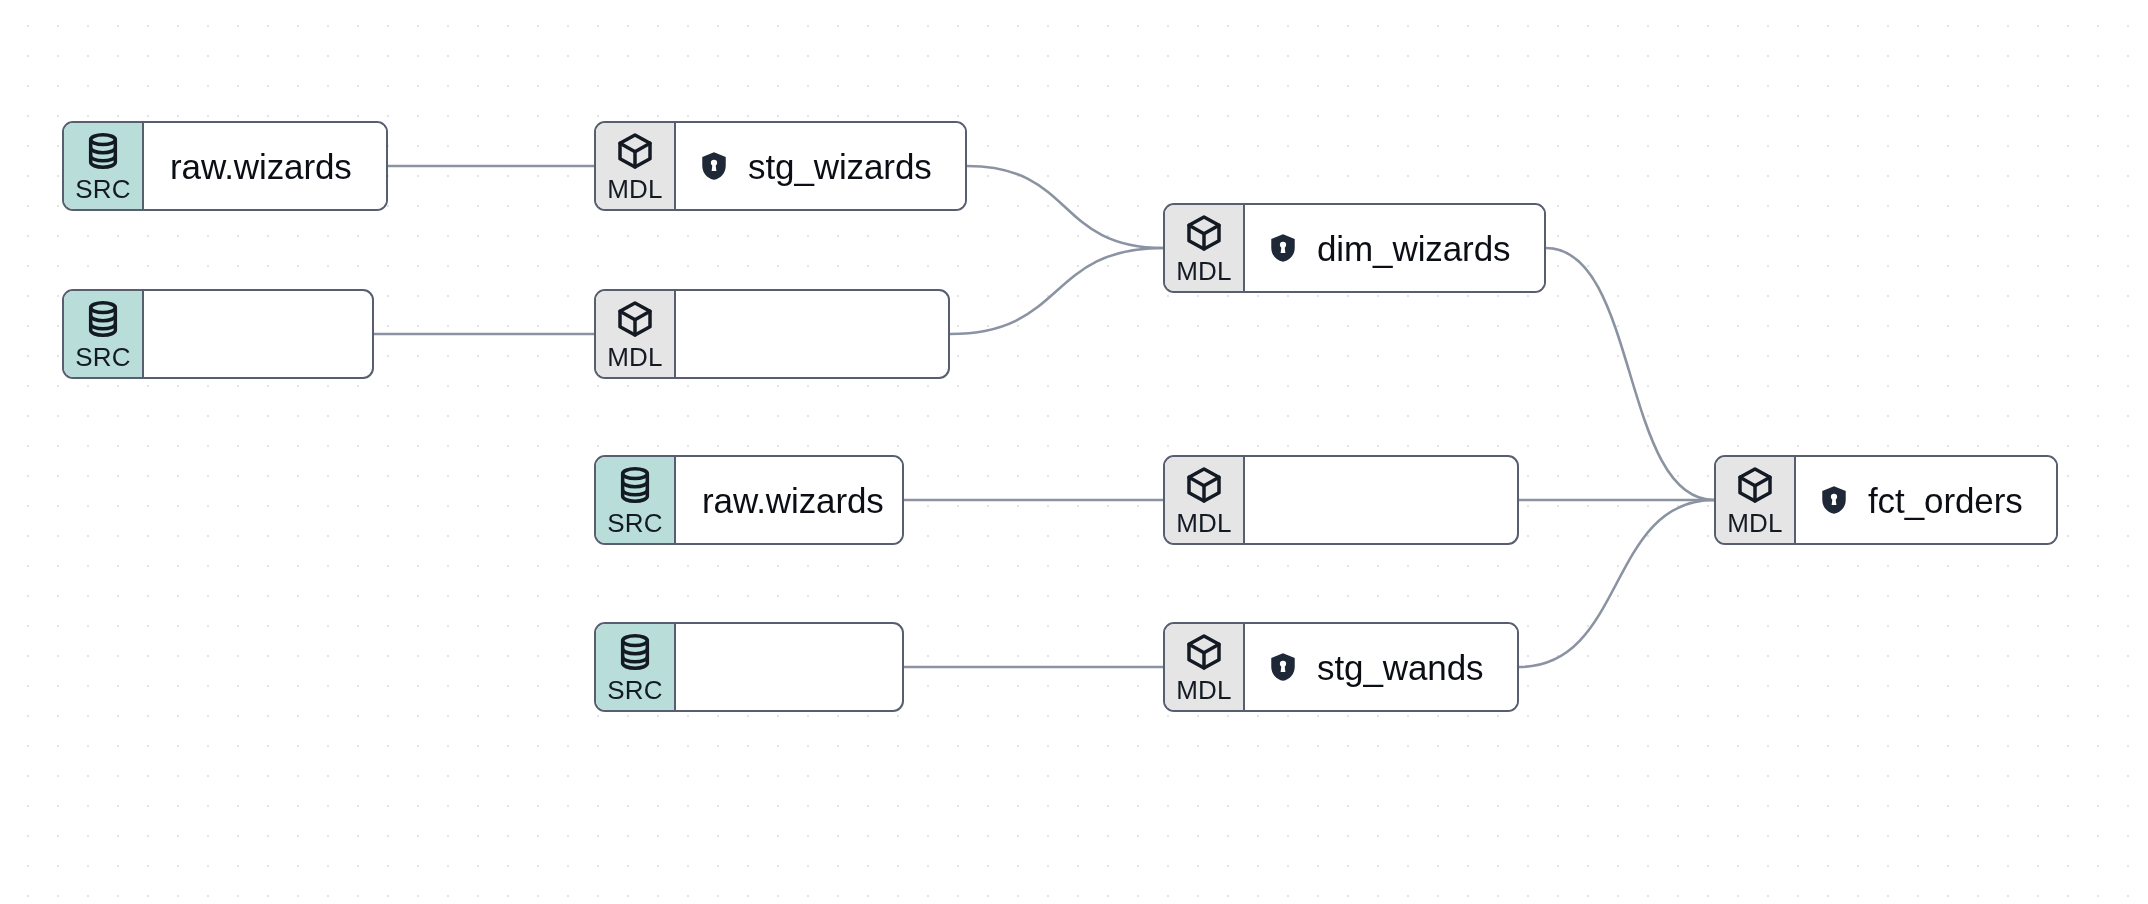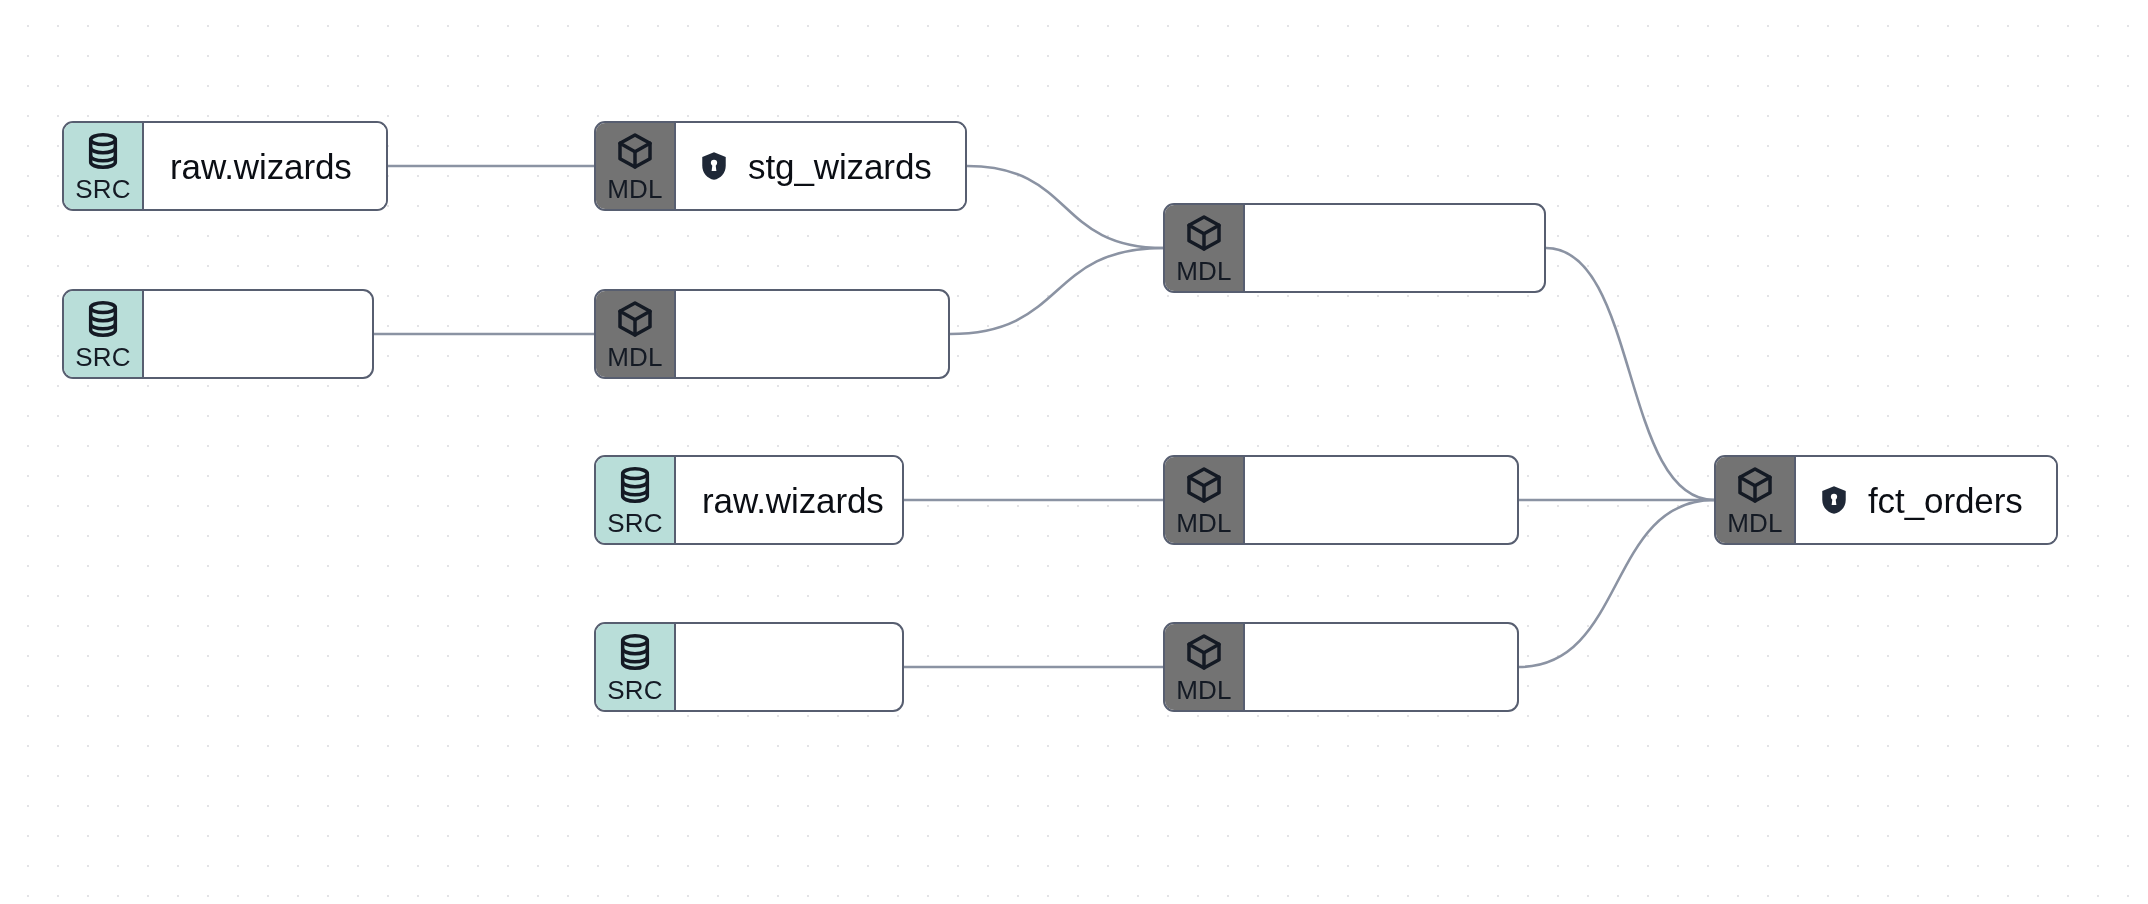--- a/index.html
+++ b/index.html
@@ -35,21 +35,21 @@
     width:80px;
     display:flex;
     flex-direction:column;
     align-items:center;
     justify-content:center;
     gap:1px;
     border-right:2.2px solid #575e70;
     box-sizing:border-box;
   }
   .badge.src{background:#b9ded9;}
-  .badge.mdl{background:#737373;}
+  .badge.mdl{background:#e5e5e5;}
   .badge .glyph{
     display:block;
     line-height:0;
   }
   .badge .btext{
     font-size:26px;
     font-weight:400;
     color:#141a24;
     letter-spacing:0.2px;
     line-height:1;
@@ -181,30 +181,46 @@
   </div>
     <div class="node" style="left: 1163px; top: 622px; width: 356px; height: 90px;">
     <div class="badge mdl">
       <span class="glyph"><svg width="40" height="42" viewBox="0 0 24 24" fill="none" stroke="#141a24" stroke-width="2.1" stroke-linecap="round" stroke-linejoin="round">
   <path d="M12 2.4 21 7.4v9.2L12 21.6 3 16.6V7.4z"></path>
   <path d="M3 7.4 12 12.4l9-5"></path>
   <path d="M12 12.4v9.2"></path>
 </svg></span>
       <span class="btext">MDL</span>
     </div>
+    <div class="body withshield">
+      <span class="shield"><svg width="32" height="34" viewBox="0 0 24 24" fill="#1f2837">
+  <path d="M12 1.6 3.2 5.2v6.6c0 5.4 3.7 9.5 8.8 10.6 5.1-1.1 8.8-5.2 8.8-10.6V5.2z"></path>
+  <circle cx="12" cy="9.6" r="2.35" fill="#ffffff"></circle>
+  <path d="M10.85 10.6h2.3l.62 5.1h-3.54z" fill="#ffffff"></path>
+</svg></span>
+      <span class="label">stg_wands</span>
+    </div>
   </div>
     <div class="node" style="left: 1163px; top: 203px; width: 383px; height: 90px;">
     <div class="badge mdl">
       <span class="glyph"><svg width="40" height="42" viewBox="0 0 24 24" fill="none" stroke="#141a24" stroke-width="2.1" stroke-linecap="round" stroke-linejoin="round">
   <path d="M12 2.4 21 7.4v9.2L12 21.6 3 16.6V7.4z"></path>
   <path d="M3 7.4 12 12.4l9-5"></path>
   <path d="M12 12.4v9.2"></path>
 </svg></span>
       <span class="btext">MDL</span>
     </div>
+    <div class="body withshield">
+      <span class="shield"><svg width="32" height="34" viewBox="0 0 24 24" fill="#1f2837">
+  <path d="M12 1.6 3.2 5.2v6.6c0 5.4 3.7 9.5 8.8 10.6 5.1-1.1 8.8-5.2 8.8-10.6V5.2z"></path>
+  <circle cx="12" cy="9.6" r="2.35" fill="#ffffff"></circle>
+  <path d="M10.85 10.6h2.3l.62 5.1h-3.54z" fill="#ffffff"></path>
+</svg></span>
+      <span class="label">dim_wizards</span>
+    </div>
   </div>
     <div class="node" style="left: 1714px; top: 455px; width: 344px; height: 90px;">
     <div class="badge mdl">
       <span class="glyph"><svg width="40" height="42" viewBox="0 0 24 24" fill="none" stroke="#141a24" stroke-width="2.1" stroke-linecap="round" stroke-linejoin="round">
   <path d="M12 2.4 21 7.4v9.2L12 21.6 3 16.6V7.4z"></path>
   <path d="M3 7.4 12 12.4l9-5"></path>
   <path d="M12 12.4v9.2"></path>
 </svg></span>
       <span class="btext">MDL</span>
     </div>

